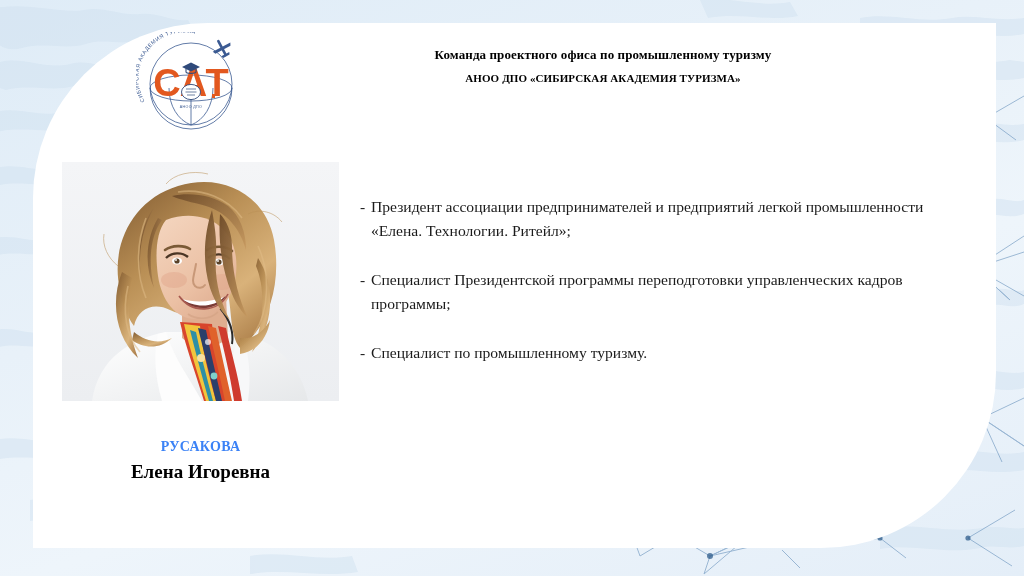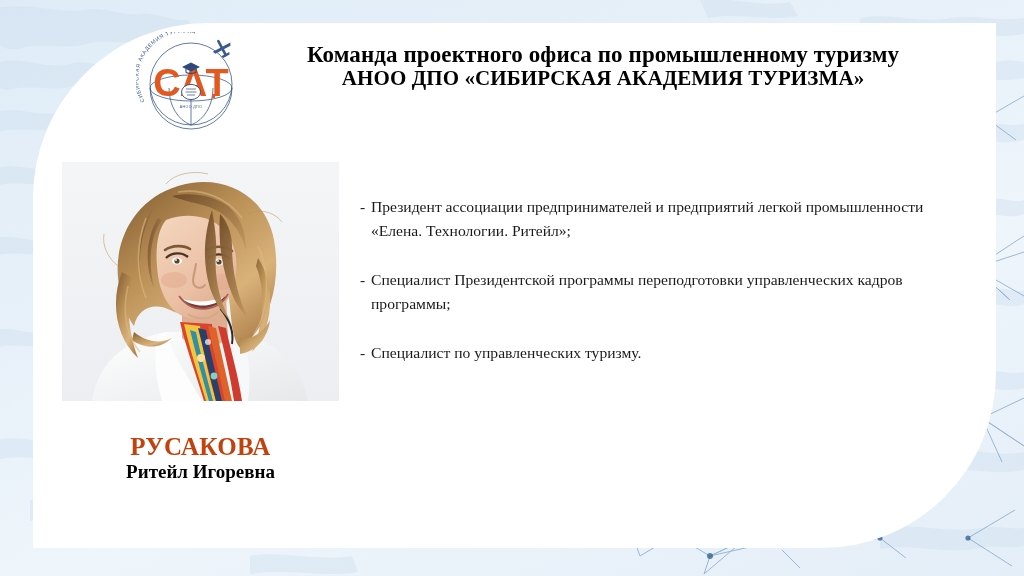--- a/index.html
+++ b/index.html
@@ -76,25 +76,25 @@
     text-align: center;
   }
   .title-line1,
   .title-line2 {
     font-family: "Liberation Serif", serif;
     font-weight: bold;
     color: #000000;
     letter-spacing: .1px;
   }
   .title-line1 {
-    font-size: 23px;
+    font-size: 13px;
     line-height: 23px;
   }
   .title-line2 {
-    font-size: 21px;
+    font-size: 11px;
     line-height: 24px;
   }
 
   
   .photo-wrap {
     position: absolute;
     left: 29px;   
     top: 139px;   
     width: 277px;
     height: 239px;
@@ -111,23 +111,23 @@
   .name-block {
     position: absolute;
     left: 29px;
     top: 411px;
     width: 277px;
     text-align: center;
   }
   .name-surname {
     font-family: "Liberation Serif", serif;
     font-weight: bold;
-    font-size: 25px;
+    font-size: 14px;
     line-height: 25px;
-    color: #c2410c;
+    color: #3b82f6;
     letter-spacing: .3px;
   }
   .name-given {
     font-family: "Liberation Serif", serif;
     font-weight: bold;
     font-size: 19px;
     line-height: 25px;
     color: #000000;
   }
 
@@ -376,32 +376,32 @@
             <path d="M104 22 C112 12 130 8 146 12"></path>
             <path d="M186 52 C198 46 212 50 220 60"></path>
             <path d="M56 104 C46 96 40 84 42 72"></path>
           </g>
         </g>
       </svg>
     </div>
 
     <div class="name-block">
       <div class="name-surname">РУСАКОВА</div>
-      <div class="name-given">Ритейл Игоревна</div>
+      <div class="name-given">Елена Игоревна</div>
     </div>
 
     <div class="bullets">
       <div class="bullet">
         <span class="bullet-dash">-</span>
         <span class="bullet-text">Президент ассоциации предпринимателей и предприятий легкой промышленности «Елена. Технологии. Ритейл»;</span>
       </div>
       <div class="bullet">
         <span class="bullet-dash">-</span>
         <span class="bullet-text">Специалист Президентской программы переподготовки управленческих кадров программы;</span>
       </div>
       <div class="bullet">
         <span class="bullet-dash">-</span>
-        <span class="bullet-text">Специалист по управленческих туризму.</span>
+        <span class="bullet-text">Специалист по промышленному туризму.</span>
       </div>
     </div>
 
   </div>
 </div>
 
 </body></html>

